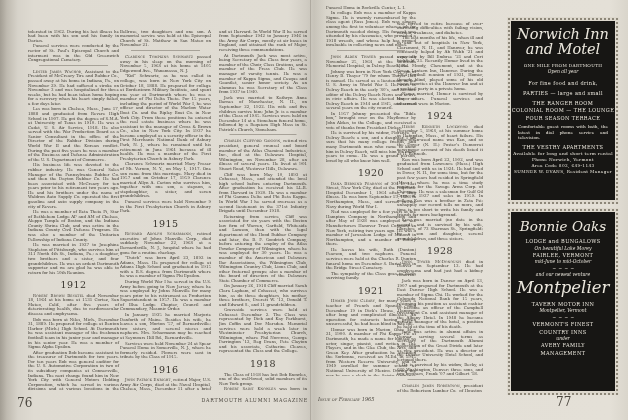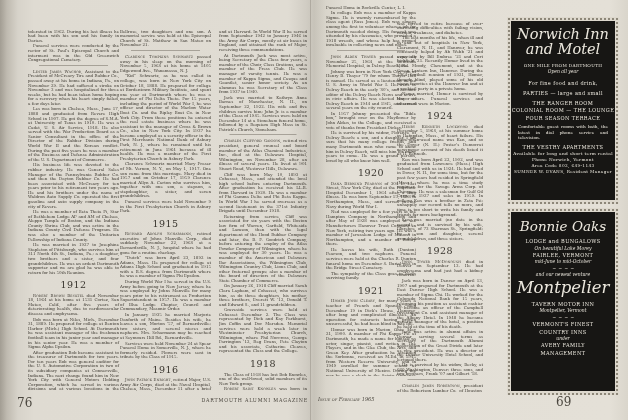--- a/index.html
+++ b/index.html
@@ -196,15 +196,15 @@
     </div>
   </div>
 
   <div class="pgnum" style="left:17px;top:396px">76</div>
   <div class="fwrap" style="left:187px;top:397px;width:121px">
     <div class="fin mag" style="width:242px;text-align:right">DARTMOUTH ALUMNI MAGAZINE</div>
   </div>
   <div class="fwrap" style="left:318px;top:396px;width:120px">
     <div class="fin issue" style="width:240px">Issue of February 1965</div>
   </div>
-  <div class="pgnum" style="left:556px;top:395px">69</div>
+  <div class="pgnum" style="left:556px;top:395px">77</div>
 
 </div>
 
 </body></html>

